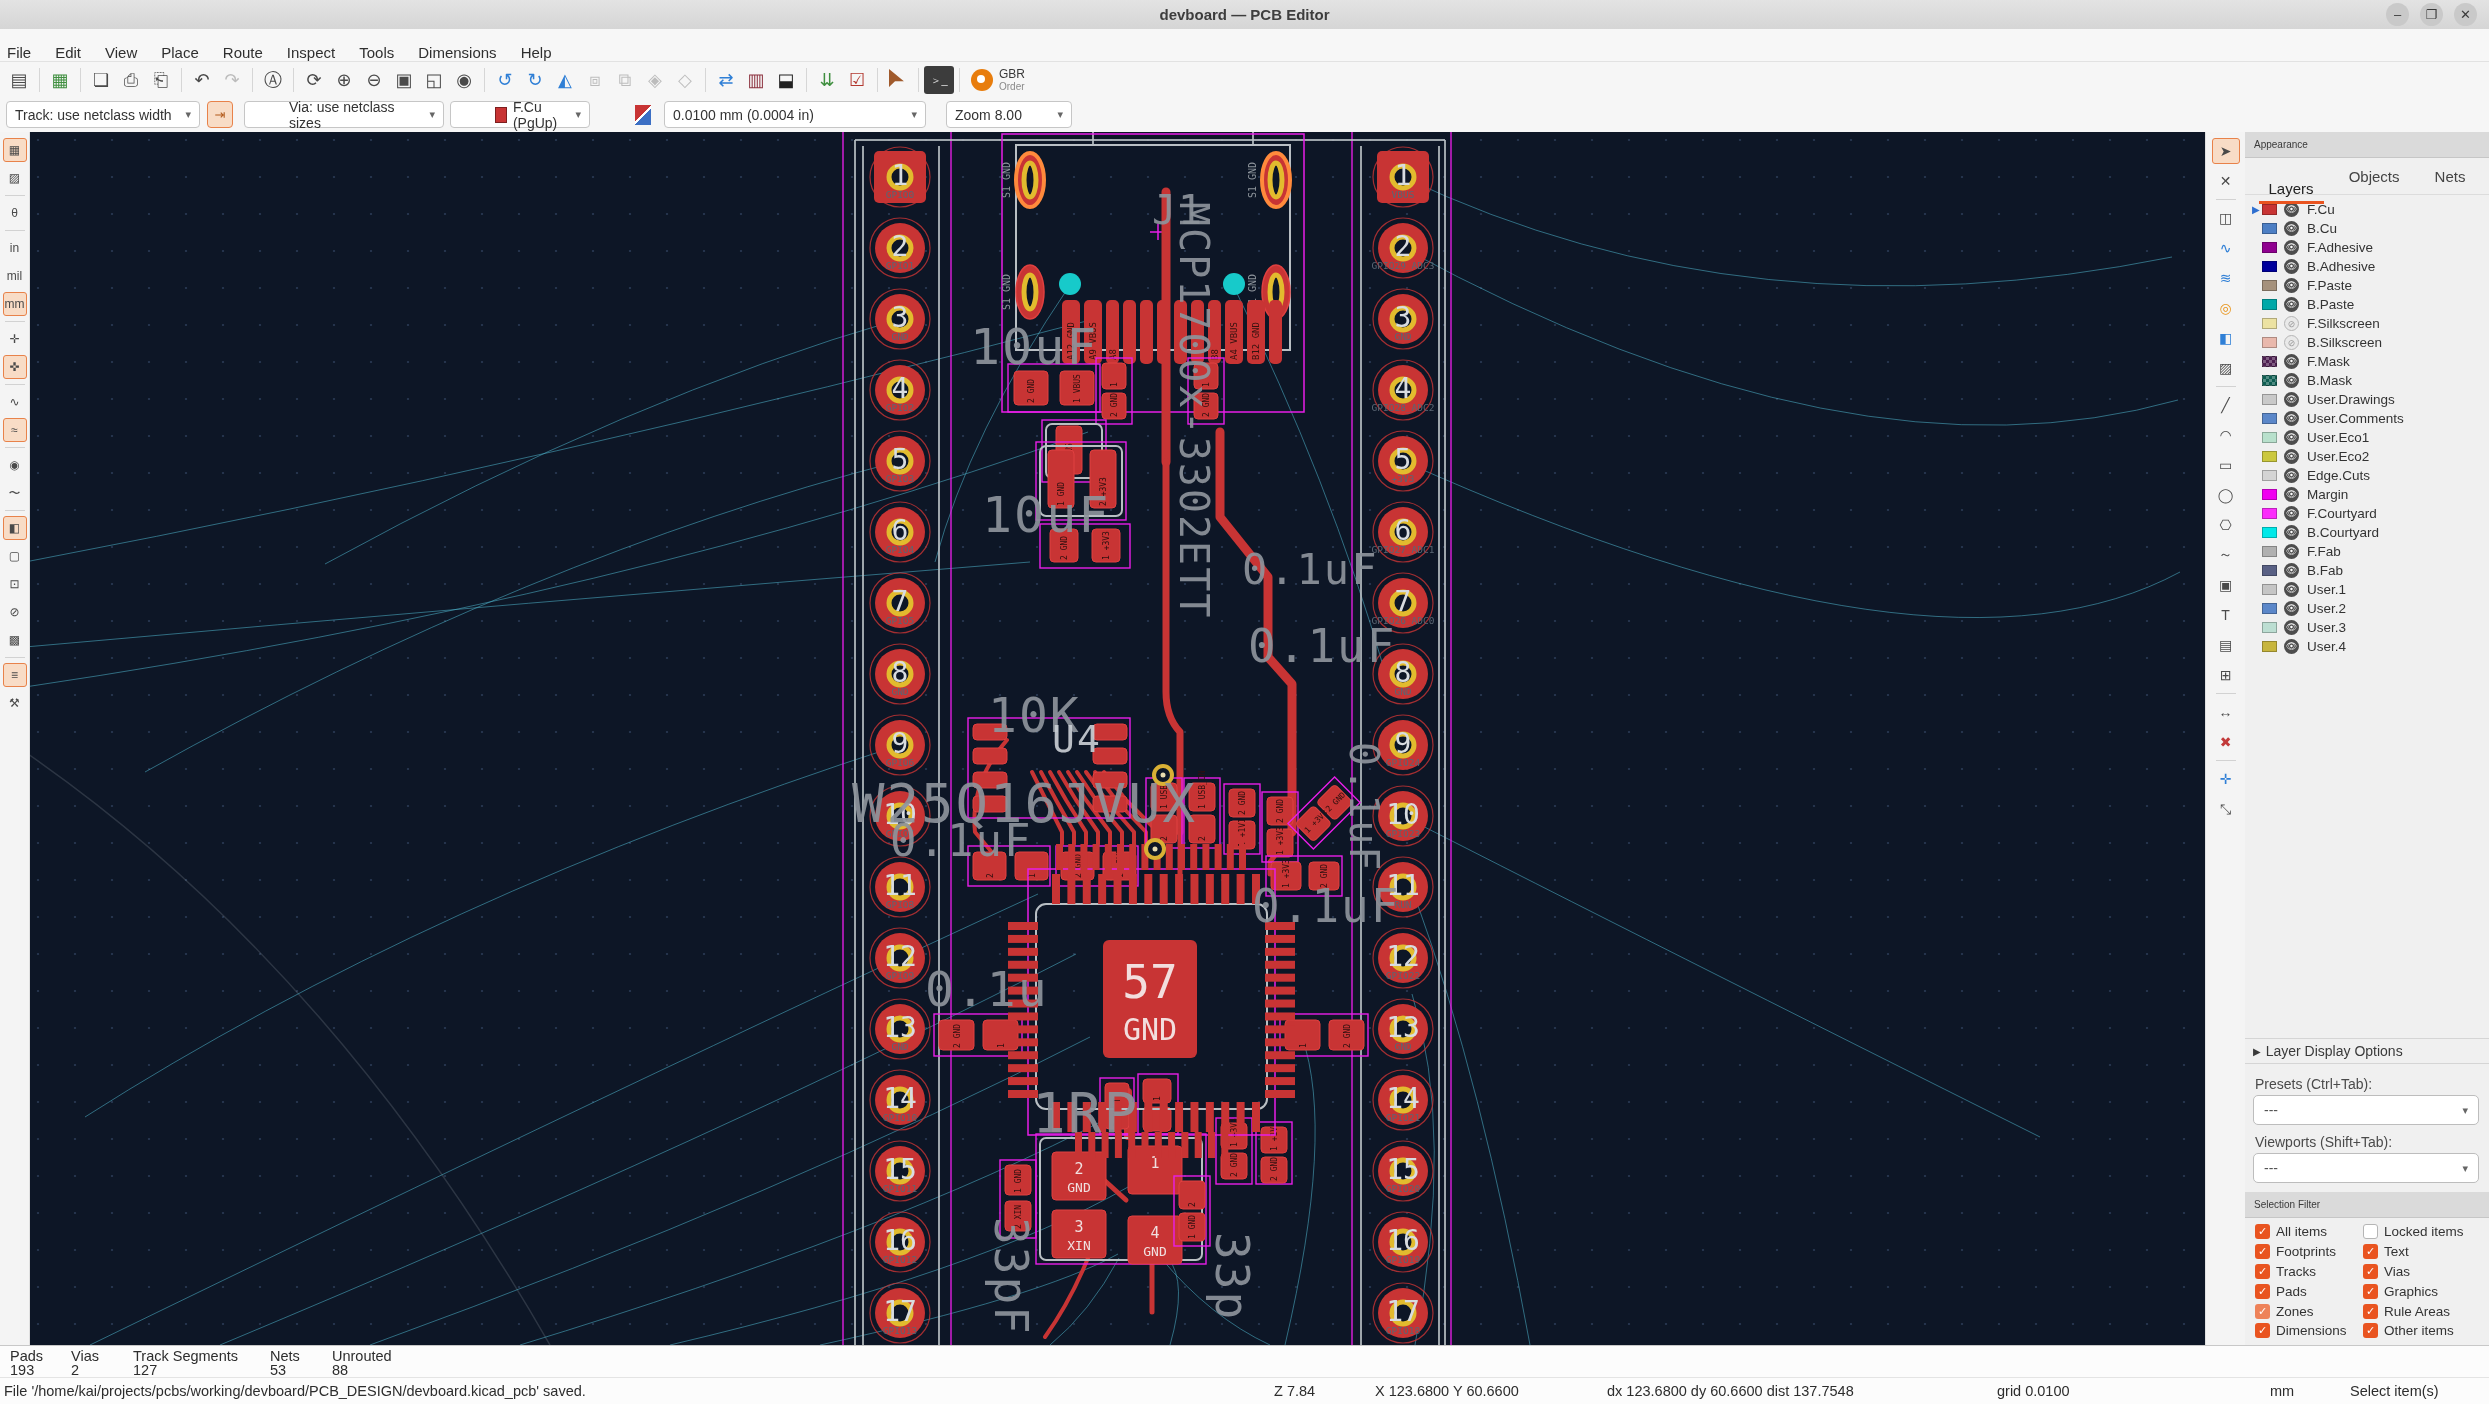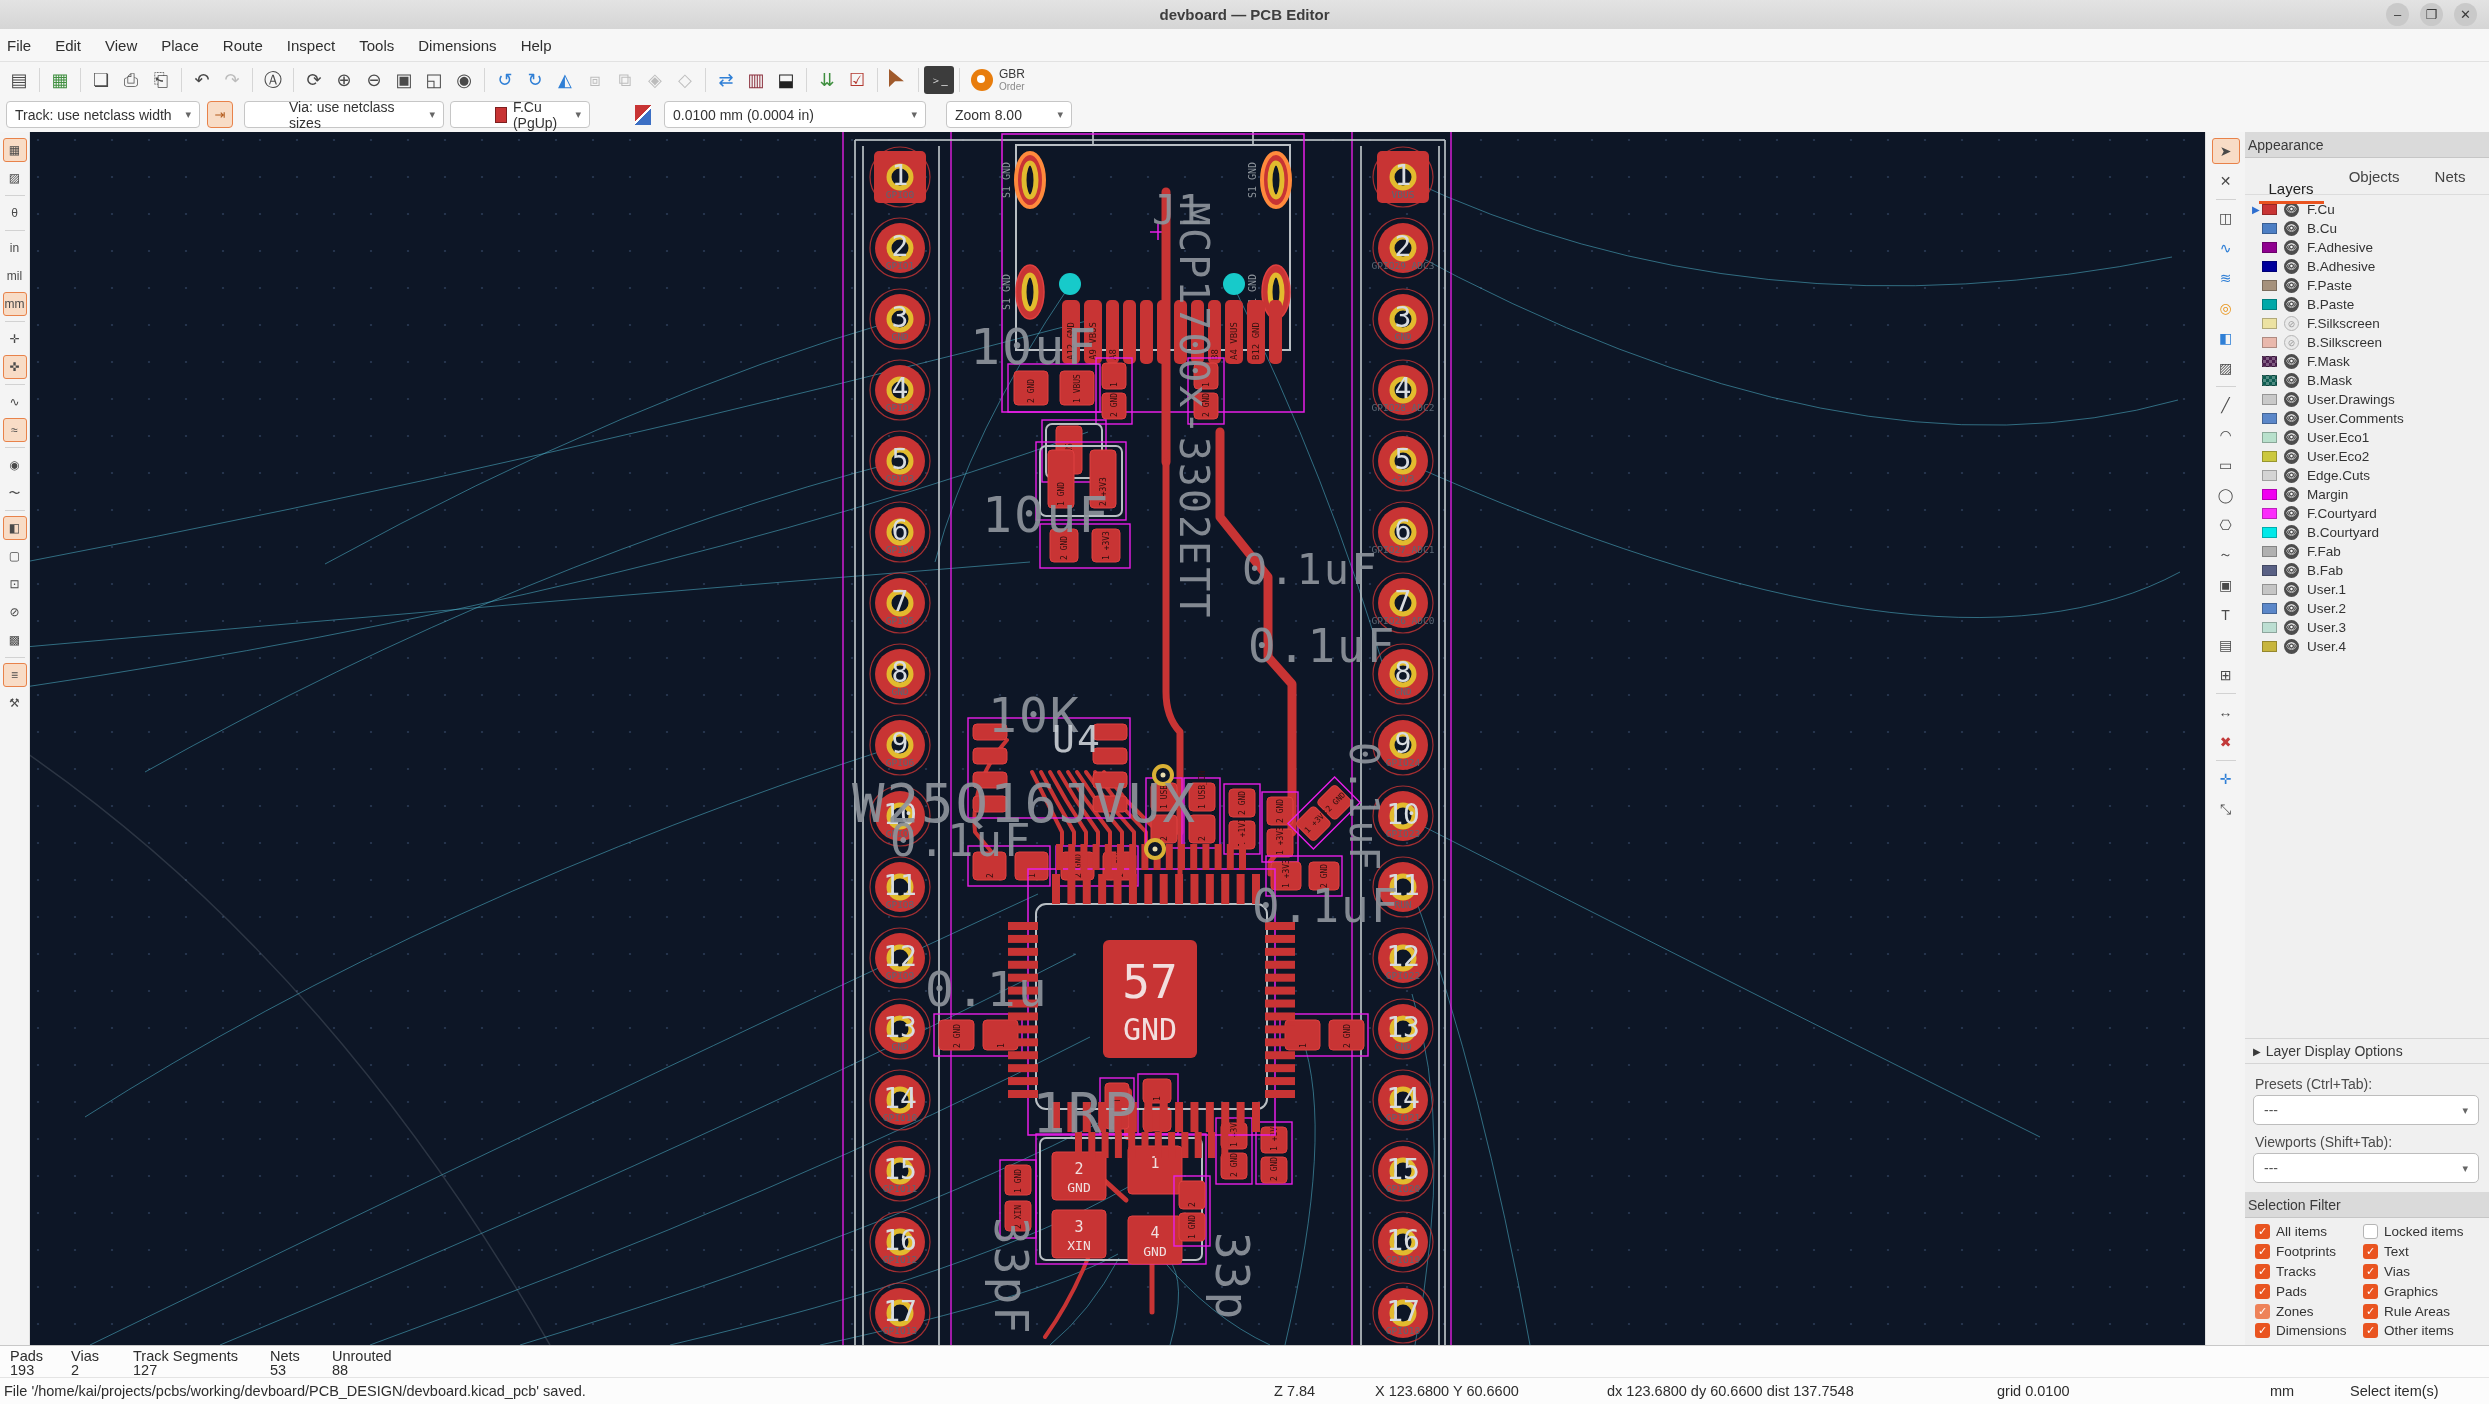--- a/index.html
+++ b/index.html
@@ -3,21 +3,21 @@
 <meta charset="utf-8">
 <style>
   html,body{margin:0;padding:0;background:#bfbfbf;font-family:"Liberation Sans",sans-serif;-webkit-font-smoothing:antialiased;}
   #app{position:relative;width:2489px;height:1404px;background:#7dd3fc;overflow:hidden;}
   
   #titlebar{position:absolute;left:0;top:0;width:100%;height:29px;background:linear-gradient(#e3e3e3,#d5d5d5);border-bottom:1px solid #b9b9b9;display:flex;align-items:center;justify-content:center;}
   #titlebar .title{font-size:15px;font-weight:bold;color:#3d3d3d;}
   #win-controls{position:absolute;right:12px;top:3px;display:flex;gap:11px;}
   .winbtn{width:23px;height:23px;border-radius:50%;background:#c9c9c9;color:#3a3a3a;font-size:13px;line-height:23px;text-align:center;cursor:default;}
   
-  #menubar{position:absolute;left:0;top:29px;width:100%;height:33px;background:#f7f7f7;border-bottom:1px solid #e2e2e2;display:flex;align-items:center;padding-left:7px;box-sizing:border-box;gap:24px;}
+  #menubar{position:absolute;left:0;top:29px;width:100%;height:33px;background:#f7f7f7;border-bottom:1px solid #e2e2e2;display:flex;align-items:flex-end;padding-left:7px;box-sizing:border-box;gap:24px;}
   #menubar .mitem{font-size:15px;color:#2f2f2f;}
   
   #toolbar-top{position:absolute;left:0;top:62px;width:100%;height:36px;background:#f6f6f6;display:flex;align-items:center;padding-left:4px;box-sizing:border-box;}
   .tbicon{width:30px;height:28px;display:flex;align-items:center;justify-content:center;font-size:18px;color:#4a4a4a;border-radius:3px;}
   .tbicon.disabled{opacity:.33;}
   .tbsep{width:1px;height:24px;background:#d6d6d6;margin:0 5px;}
   .gbr{display:flex;align-items:center;gap:6px;margin-left:6px;}
   .gbr .swirl{width:22px;height:22px;border-radius:50%;background:#e87d0d;position:relative;}
   .gbr .swirl:after{content:"";position:absolute;left:6px;top:6px;width:8px;height:8px;border-radius:50%;background:#fff;}
   .gbr .glab{font-size:12px;color:#3a3a3a;line-height:12px;}
@@ -32,21 +32,21 @@
   
   #left-toolbar{position:absolute;left:0;top:132px;width:30px;height:1213px;background:#f4f4f4;border-right:1px solid #e0e0e0;display:flex;flex-direction:column;align-items:center;padding-top:4px;box-sizing:border-box;}
   #right-toolbar{position:absolute;left:2205px;top:132px;width:40px;height:1213px;background:#f4f4f4;border-left:1px solid #e0e0e0;display:flex;flex-direction:column;align-items:center;padding-top:4px;box-sizing:border-box;}
   .sicon{width:24px;height:24px;display:flex;align-items:center;justify-content:center;font-size:12px;color:#4a4a4a;margin:2px 0;border-radius:3px;}
   #right-toolbar .sicon{width:28px;height:26px;font-size:14px;}
   .ssep{width:20px;height:1px;background:#d2d2d2;margin:3px 0;}
   
   #canvas-wrap{position:absolute;left:30px;top:132px;width:2175px;height:1213px;background:#0d1626;}
   
   #right-panel{position:absolute;left:2245px;top:132px;width:244px;height:1213px;background:#f0f0f0;box-sizing:border-box;font-size:14px;color:#3a3a3a;}
-  .panel-header{height:25px;background:#dadada;border-bottom:1px solid #c6c6c6;display:flex;align-items:center;padding-left:3px;font-size:14px;color:#3a3a3a;}
+  .panel-header{height:25px;background:#dadada;border-bottom:1px solid #c6c6c6;display:flex;align-items:center;padding-left:9px;font-size:10px;color:#3a3a3a;}
   #app-tabs{display:flex;height:36px;align-items:center;justify-content:space-around;padding:0 6px;border-bottom:1px solid #dcdcdc;}
   .tab{font-size:15px;color:#444;padding:6px 4px;position:relative;}
   .tab.active{color:#222;margin-top:24px;}
   .tab.active:after{content:"";position:absolute;left:-6px;right:-6px;bottom:-1px;height:3px;background:#e95420;}
   #layer-list{padding-top:5px;}
   .lrow{display:flex;align-items:center;height:19px;padding-left:7px;}
   .lrow .sel{width:10px;font-size:10px;color:#2e6fd0;}
   .lrow .sw{width:15px;height:11px;margin-right:7px;border:1px solid rgba(0,0,0,.25);box-sizing:border-box;}
   .sw.checker{background-image:linear-gradient(45deg,rgba(255,255,255,.28) 25%,transparent 25%,transparent 75%,rgba(255,255,255,.28) 75%),linear-gradient(45deg,rgba(255,255,255,.28) 25%,transparent 25%,transparent 75%,rgba(255,255,255,.28) 75%);background-size:6px 6px;background-position:0 0,3px 3px;}
   .lrow .eye{width:15px;height:15px;border-radius:50%;background:#4d4d4d;color:#fff;font-size:9px;line-height:15px;text-align:center;margin-right:8px;}

